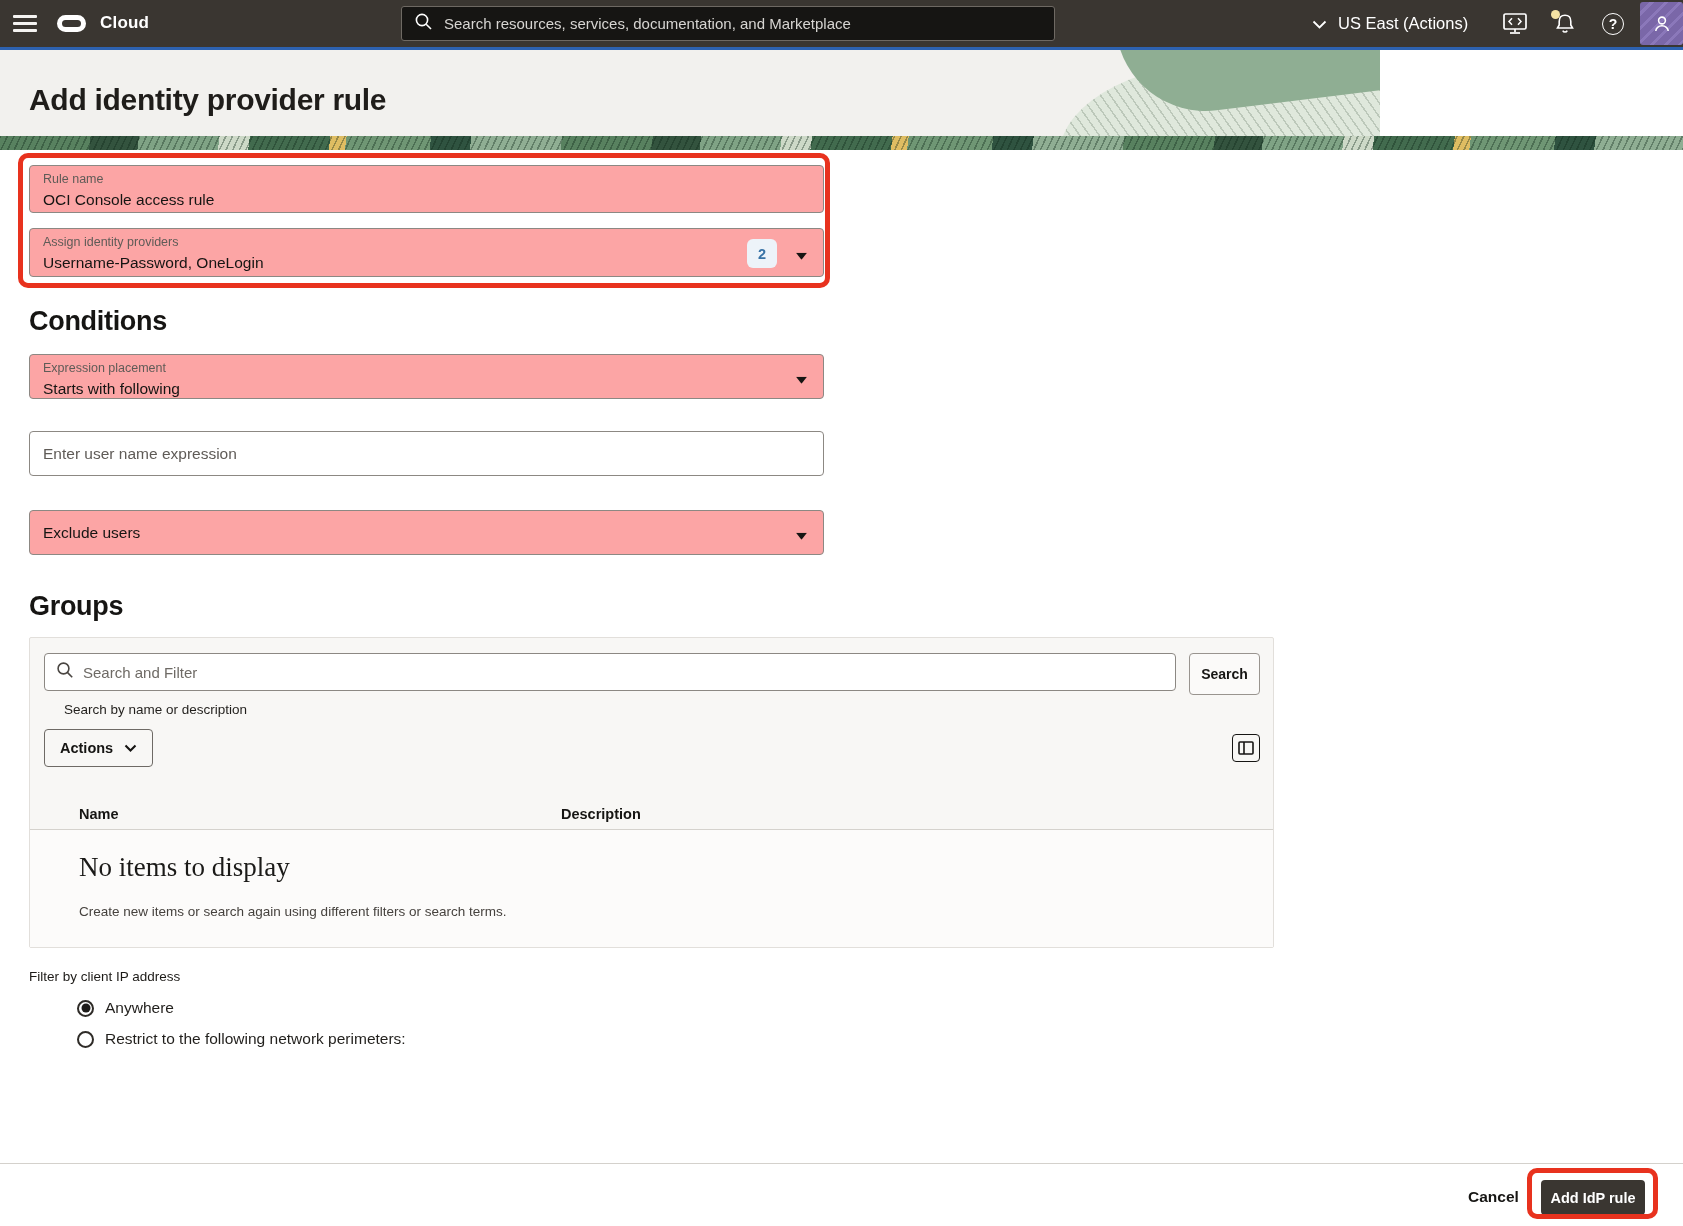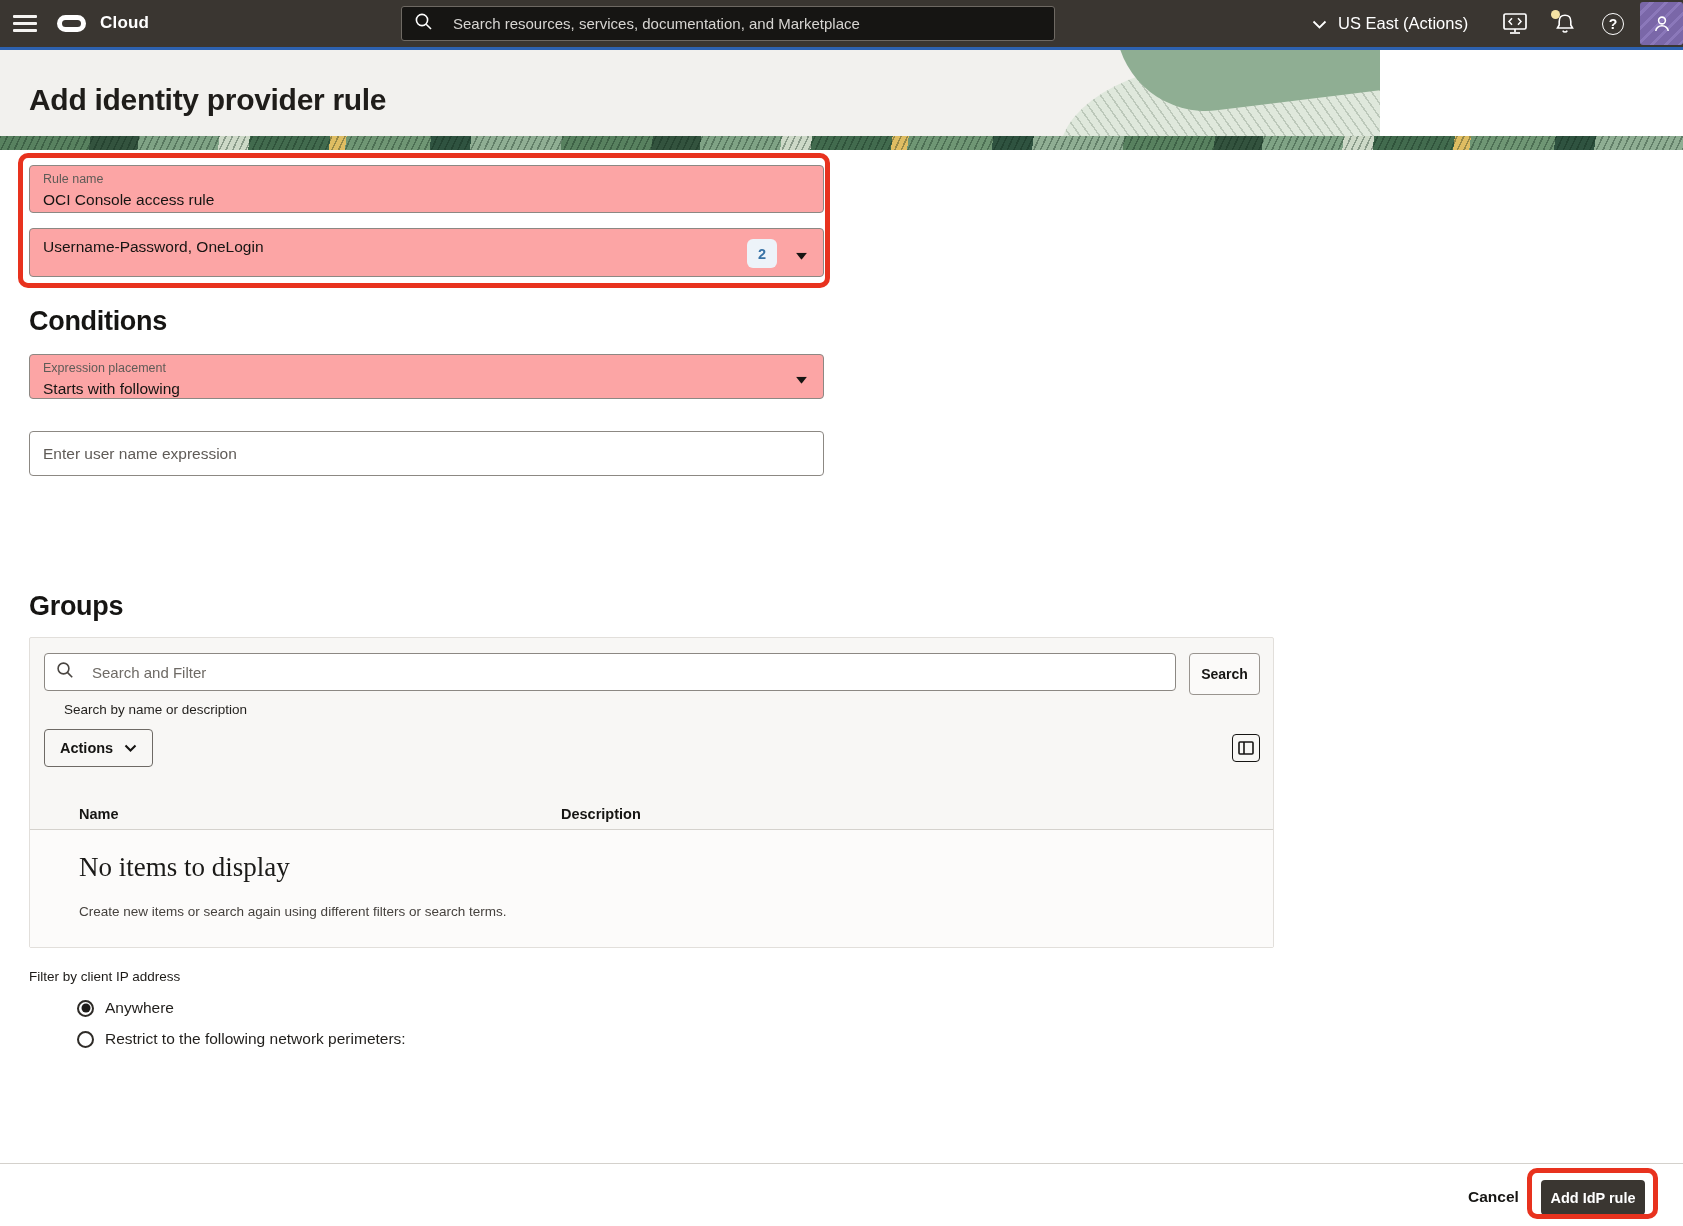--- a/index.html
+++ b/index.html
@@ -6,21 +6,21 @@
   html,body { background:#ffffff; }
   body { font-family:"Liberation Sans", sans-serif; }
   .page { position:relative; width:1683px; height:1226px; background:#ffffff; overflow:hidden; }
 
   
   .topbar { position:absolute; left:0; top:0; width:1683px; height:47px; background:#3a3631; z-index:4; }
   .hamburger { position:absolute; left:12px; top:13px; width:26px; height:21px; display:flex; flex-direction:column; justify-content:space-between; padding:2px 1px; cursor:pointer; }
   .hamburger span { display:block; height:2.6px; background:#f5f4f2; border-radius:1px; }
   .logo-pill { position:absolute; left:57px; top:15px; width:29px; height:17px; border:5px solid #ffffff; border-radius:999px; }
   .brand { position:absolute; left:100px; top:13px; color:#ffffff; font-size:17px; font-weight:700; letter-spacing:.2px; }
-  .topsearch { position:absolute; left:401px; top:6px; width:654px; height:35px; background:#161513; border:1px solid #6e6963; border-radius:3px; display:flex; align-items:center; gap:20px; padding:0 12px; }
+  .topsearch { position:absolute; left:401px; top:6px; width:654px; height:35px; background:#161513; border:1px solid #6e6963; border-radius:3px; display:flex; align-items:center; gap:11px; padding:0 12px; }
   .topsearch input { flex:1; background:transparent; border:none; outline:none; color:#f0efed; font-size:15px; font-family:"Liberation Sans", sans-serif; }
   .topsearch input::placeholder { color:#d7d5d2; opacity:1; }
   .region { position:absolute; left:1312px; top:0; height:47px; display:flex; align-items:center; gap:11px; color:#ffffff; font-size:16.5px; cursor:pointer; }
   .tb-icon { position:absolute; top:8px; width:32px; height:32px; display:flex; align-items:center; justify-content:center; cursor:pointer; }
   .tb-monitor { left:1499px; } .tb-bell { left:1549px; } .tb-help { left:1597px; }
   .bell-wrap { position:relative; width:24px; height:24px; }
   .bell-dot { position:absolute; left:-2px; top:-2px; width:9px; height:9px; border-radius:50%; background:#f5e3a4; }
   .help-circle { width:22px; height:22px; border:1.8px solid #ffffff; border-radius:50%; color:#ffffff; font-size:14px; font-weight:700; display:flex; align-items:center; justify-content:center; }
   .avatar { position:absolute; left:1640px; top:2px; width:43px; height:43px; border-radius:3px; background:repeating-linear-gradient(135deg,#7a67a8 0 7px,#8b78ba 7px 10px); display:flex; align-items:center; justify-content:center; cursor:pointer; }
 
@@ -52,21 +52,21 @@
   .h-conditions { top:306px; } .h-groups { top:591px; }
   .f-select { cursor:pointer; }
   .f-expr { top:354px; height:45px; }
   .input-plain { position:absolute; left:29px; top:431px; width:795px; height:45px; background:#fff; border:1px solid #8c8883; border-radius:4px; padding:0 13px; font-size:15.5px; color:#161513; font-family:"Liberation Sans", sans-serif; outline:none; }
   .input-plain::placeholder { color:#5f5b57; opacity:1; }
   .f-exclude { top:510px; height:45px; display:flex; align-items:center; padding-top:0; cursor:pointer; }
   .f-exclude .fvalue { margin-top:0; }
 
   
   .gpanel { position:absolute; left:29px; top:637px; width:1245px; height:311px; background:#f8f7f5; border:1px solid #e2dfdb; border-radius:2px; }
-  .gsearch { position:absolute; left:14px; top:15px; width:1132px; height:38px; background:#ffffff; border:1px solid #8c8883; border-radius:4px; display:flex; align-items:center; gap:18px; padding:0 11px; }
+  .gsearch { position:absolute; left:14px; top:15px; width:1132px; height:38px; background:#ffffff; border:1px solid #8c8883; border-radius:4px; display:flex; align-items:center; gap:9px; padding:0 11px; }
   .gsearch input { flex:1; border:none; outline:none; background:transparent; font-size:15px; color:#161513; font-family:"Liberation Sans", sans-serif; }
   .gsearch input::placeholder { color:#6e6a65; opacity:1; }
   .gsearch-btn { position:absolute; left:1159px; top:15px; width:71px; height:42px; background:#fbfaf9; border:1px solid #99948f; border-radius:4px; font-size:14px; font-weight:700; color:#161513; display:flex; align-items:center; justify-content:center; cursor:pointer; }
   .ghint { position:absolute; left:15px; top:64px; font-size:13.5px; color:#211f1c;margin-left:19px; }
   .actions-btn { position:absolute; left:14px; top:91px; height:38px; padding:0 15px; border:1px solid #6e6a65; border-radius:4px; background:transparent; display:flex; align-items:center; gap:11px; font-size:14.5px; font-weight:700; color:#161513; cursor:pointer; }
   .col-btn { position:absolute; left:1202px; top:96px; width:28px; height:28px; border:1.6px solid #161513; border-radius:4px; display:flex; align-items:center; justify-content:center; background:transparent; cursor:pointer; }
   .th { position:absolute; top:168px; font-size:14.5px; font-weight:700; color:#161513; }
   .th-name { left:49px; } .th-desc { left:531px; }
   .tsep { position:absolute; left:0; top:191px; width:100%; height:1px; background:#d5d2cd; }
   .tbody { position:absolute; left:0; right:0; top:192px; bottom:0; background:#fcfbfa; }
@@ -164,20 +164,21 @@
     </div>
 
   <div class="annotation anno-fields"></div>
 
   <div class="field f-rule">
     <div class="flabel">Rule name</div>
     <div class="fvalue">OCI Console access rule</div>
   </div>
 
   <div class="field f-assign">
+    <div class="flabel">Assign identity providers</div>
     <div class="fvalue">Username-Password, OneLogin</div>
     <div class="count-badge">2</div>
     <span class="caret">
       <svg width="11" height="7" viewBox="0 0 11 7">
           <polygon points="0,0 11,0 5.5,7" fill="#161513"></polygon>
         </svg>
     </span>
   </div>
 
   <div class="section-h h-conditions">Conditions</div>
@@ -187,20 +188,28 @@
     <div class="fvalue">Starts with following</div>
     <span class="caret">
       <svg width="11" height="7" viewBox="0 0 11 7">
           <polygon points="0,0 11,0 5.5,7" fill="#161513"></polygon>
         </svg>
     </span>
   </div>
 
   <input class="input-plain" type="text" placeholder="Enter user name expression" style="">
 
+  <div class="field f-select f-exclude">
+    <div class="fvalue">Exclude users</div>
+    <span class="caret">
+      <svg width="11" height="7" viewBox="0 0 11 7">
+          <polygon points="0,0 11,0 5.5,7" fill="#161513"></polygon>
+        </svg>
+    </span>
+  </div>
 
   <div class="section-h h-groups">Groups</div>
 
   <div class="gpanel">
     <div class="gsearch">
       <span>
         <svg width="18" height="18" viewBox="0 0 18 18">
             <circle cx="7.5" cy="7.5" r="5.4" fill="none" stroke="#4a4642" stroke-width="1.6"></circle>
             <line x1="11.6" y1="11.6" x2="16.2" y2="16.2" stroke="#4a4642" stroke-width="1.6"></line>
           </svg>

